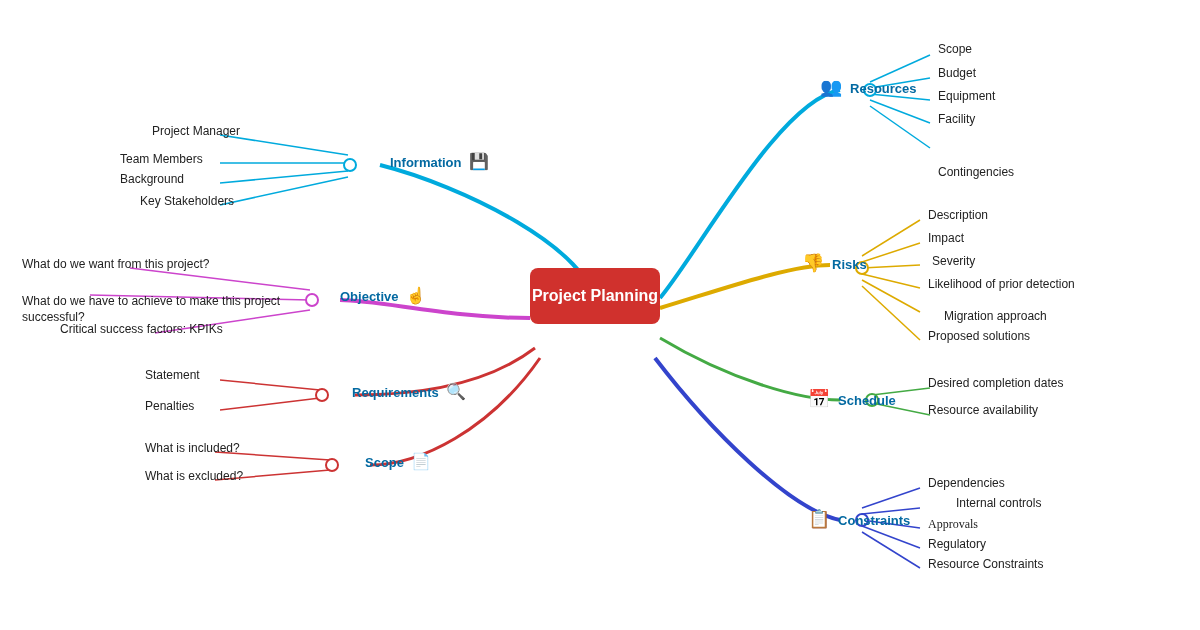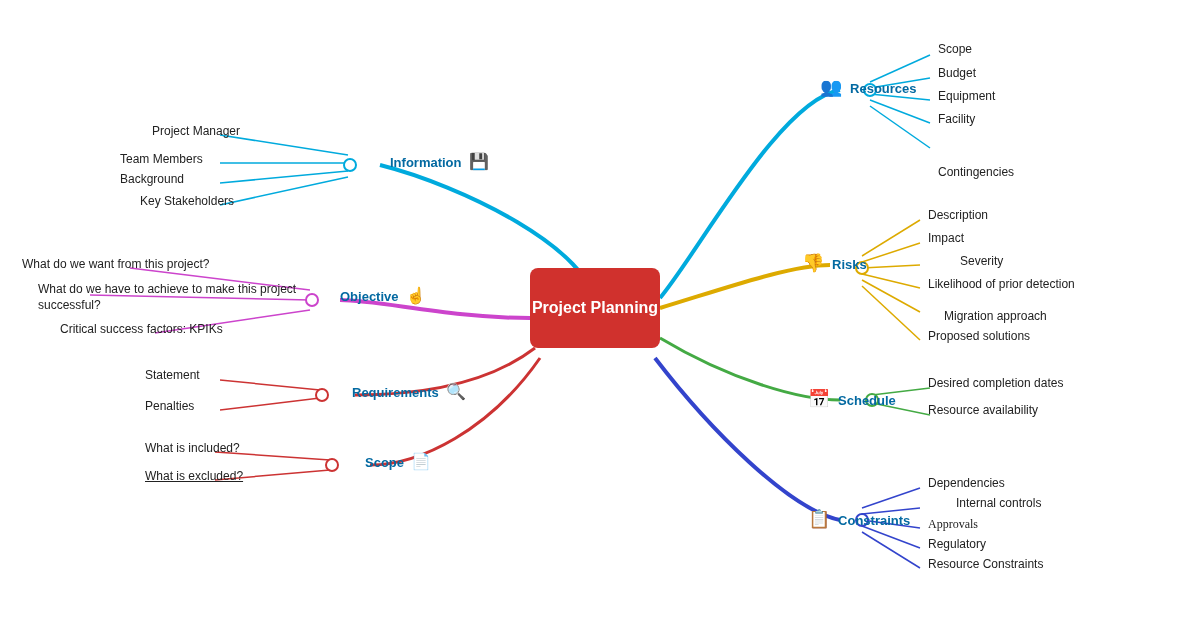--- a/index.html
+++ b/index.html
@@ -15,21 +15,21 @@
       position: absolute;
       top: 0; left: 0;
       width: 1200px;
       height: 630px;
     }
     .center-node {
       position: absolute;
       left: 530px;
       top: 268px;
       width: 130px;
-      height: 80px;
+      height: 56px;
       background: #d0312d;
       border-radius: 8px;
       display: flex;
       align-items: center;
       justify-content: center;
       text-align: center;
       color: white;
       font-weight: bold;
       font-size: 16px;
       z-index: 10;
@@ -133,54 +133,54 @@
 <div class="leaf-label" style="left:120px; top:124px;margin-left:32px;">Project Manager</div>
 <div class="leaf-label" style="left:120px; top:152px;">Team Members</div>
 <div class="leaf-label" style="left:120px; top:172px;">Background</div>
 <div class="leaf-label" style="left:120px; top:194px;margin-left:20px;">Key Stakeholders</div>
 
 <div class="node-label" style="left:340px; top:286px;">
   <span>Objective</span>
   <span style="margin-left:4px; font-size:16px;">☝</span>
 </div>
 <div class="leaf-label" style="left:22px; top:257px;">What do we want from this project?</div>
-<div class="leaf-label" style="left:22px; top:282px; white-space:normal; width:270px; line-height:1.3;margin-left:16px;">What do we have to achieve to make this project successful?</div>
+<div class="leaf-label" style="left:22px; top:294px; white-space:normal; width:270px; line-height:1.3;">What do we have to achieve to make this project successful?</div>
 <div class="leaf-label" style="left:60px; top:322px;">Critical success factors: KPIKs</div>
 
 <div class="node-label" style="left:352px; top:382px;">
   <span>Requirements</span>
   <span style="margin-left:4px; font-size:16px;">🔍</span>
 </div>
 <div class="leaf-label" style="left:145px; top:368px;">Statement</div>
 <div class="leaf-label" style="left:145px; top:399px;">Penalties</div>
 
 <div class="node-label" style="left:365px; top:452px;">
   <span>Scope</span>
   <span style="margin-left:4px; font-size:16px;">📄</span>
 </div>
 <div class="leaf-label" style="left:145px; top:441px;">What is included?</div>
-<div class="leaf-label" style="left:145px; top:469px;text-decoration:underline;">What is excluded?</div>
+<div class="leaf-label" style="left:145px; top:469px;">What is excluded?</div>
 
 <div class="node-label" style="left:820px; top:76px;">
   <span style="margin-right:4px; font-size:18px;">👥</span>
   <span>Resources</span>
 </div>
 <div class="leaf-label" style="left:938px; top:42px;">Scope</div>
 <div class="leaf-label" style="left:938px; top:66px;">Budget</div>
 <div class="leaf-label" style="left:938px; top:89px;">Equipment</div>
 <div class="leaf-label" style="left:938px; top:112px;">Facility</div>
 <div class="leaf-label" style="left:938px; top:137px;margin-top:28px;">Contingencies</div>
 
 <div class="node-label" style="left:802px; top:252px;">
   <span style="margin-right:4px; font-size:18px;">👎</span>
   <span>Risks</span>
 </div>
 <div class="leaf-label" style="left:928px; top:208px;">Description</div>
 <div class="leaf-label" style="left:928px; top:231px;">Impact</div>
-<div class="leaf-label" style="left:960px; top:254px;">Severity</div>
+<div class="leaf-label" style="left:932px; top:254px;">Severity</div>
 <div class="leaf-label" style="left:928px; top:277px;">Likelihood of prior detection</div>
 <div class="leaf-label" style="left:928px; top:309px;margin-left:16px;">Migration approach</div>
 <div class="leaf-label" style="left:928px; top:329px;">Proposed solutions</div>
 
 <div class="node-label" style="left:808px; top:388px;">
   <span style="margin-right:4px; font-size:18px;">📅</span>
   <span>Schedule</span>
 </div>
 <div class="leaf-label" style="left:928px; top:376px;">Desired completion dates</div>
 <div class="leaf-label" style="left:928px; top:403px;">Resource availability</div>

